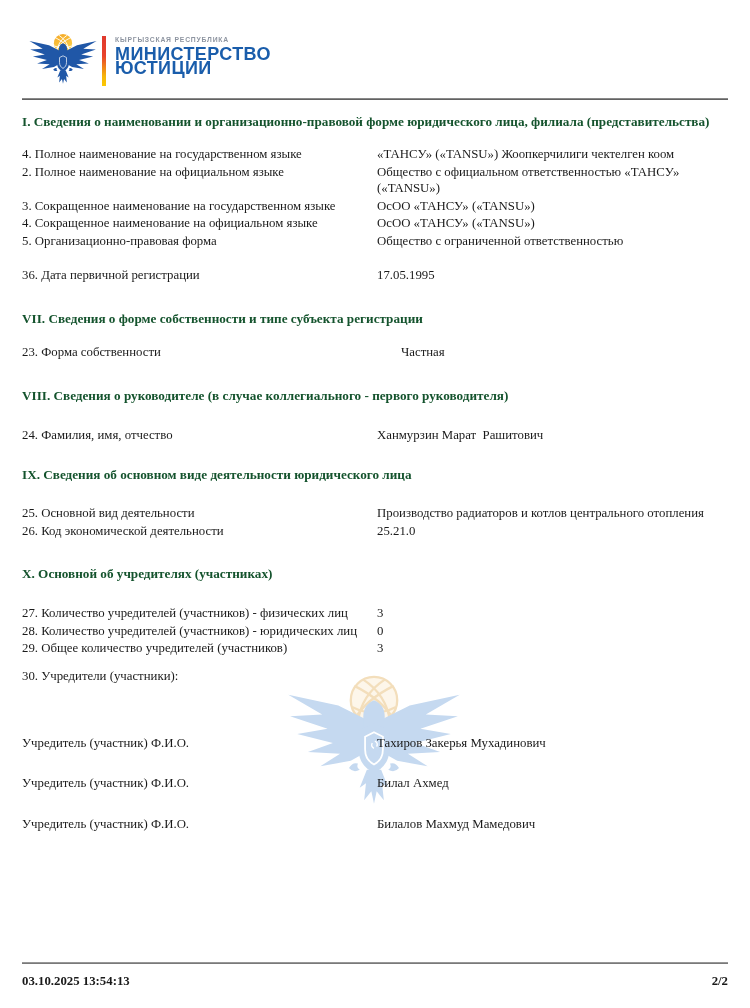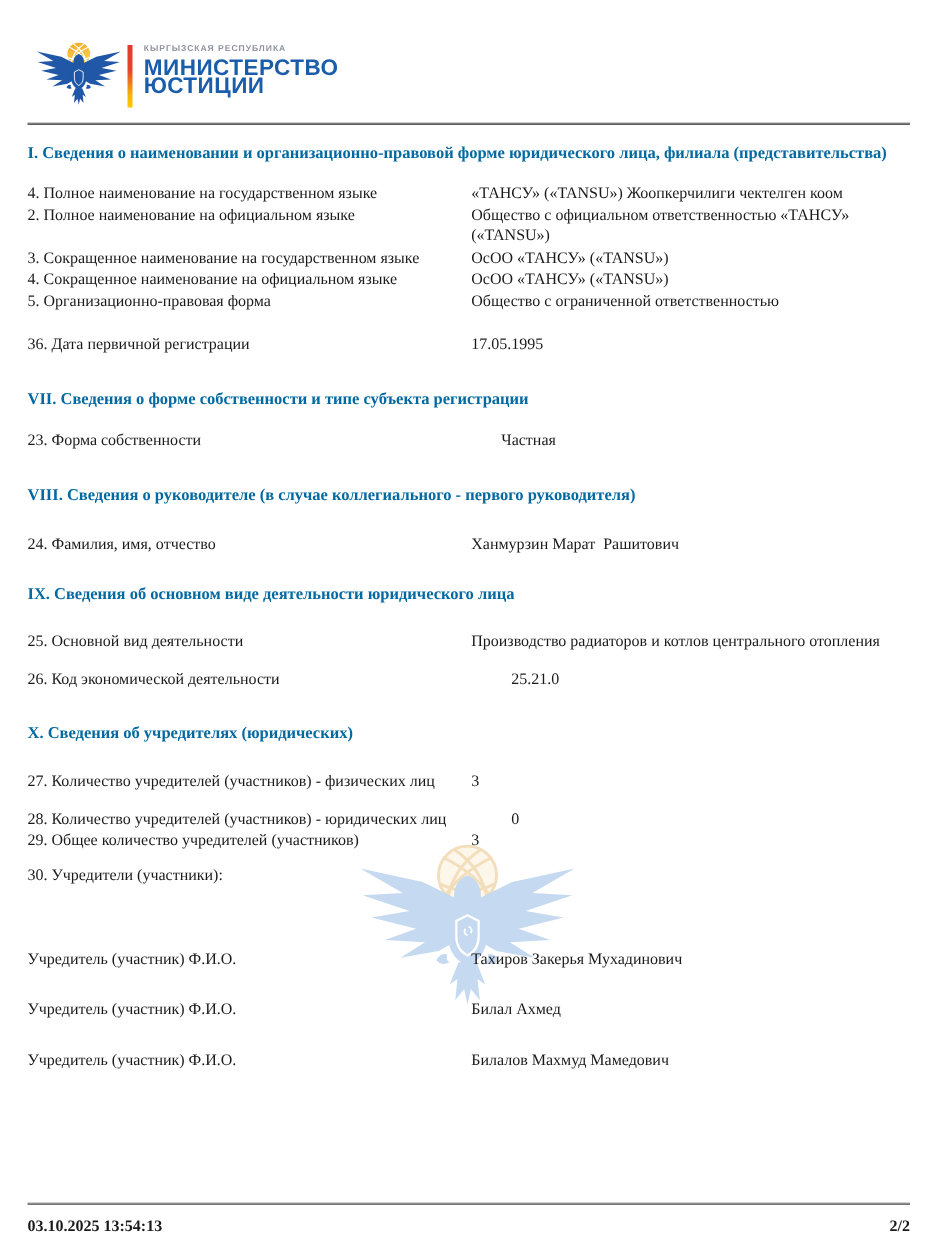--- a/index.html
+++ b/index.html
@@ -23,26 +23,26 @@
   .brand-ministry { font-size:18px; line-height:14px; font-weight:800; letter-spacing:0.4px; color:#1a5dab; }
   .header-rule { position:absolute; left:22px; right:22px; top:98px; height:2px;
     background:linear-gradient(#9c9c9c, #4f4f4f); z-index:2; }
 
   
   .watermark { position:absolute; left:284px; top:668px; z-index:0; }
   .watermark svg { width:180px; height:150px; display:block; }
 
   
   .content { position:absolute; left:22px; right:22px; top:113px; z-index:1; }
-  .sec-heading { font-size:13.2px; line-height:17px; font-weight:bold; color:#0369a1; }
+  .sec-heading { font-size:13.2px; line-height:17px; font-weight:bold; color:#14532d; }
   .row { display:flex; font-size:12.8px; line-height:16.5px; }
   .row .label { width:355px; padding-right:12px; flex:none; }
   .row .value { flex:1; white-space:pre-wrap; }
 
-  .mt1 { margin-top:1px; } .mt2 { margin-top:14px;gap:32px; }
+  .mt1 { margin-top:1px; } .mt2 { margin-top:2px; }
   .mt12 { margin-top:12px; } .mt16 { margin-top:16px; } .mt17 { margin-top:17px;gap:24px; }
   .mt18 { margin-top:18px; } .mt22 { margin-top:22px; } .mt23 { margin-top:23px; }
   .mt24 { margin-top:24px; } .mt25 { margin-top:25px; } .mt26 { margin-top:26px; }
   .mt27 { margin-top:27px; } .mt50 { margin-top:50px; }
 
   
   .footer-rule { position:absolute; left:22px; right:22px; top:962px; height:2px;
     background:linear-gradient(#a5a5a5, #6a6a6a); z-index:2; }
   .footer { position:absolute; left:22px; right:22px; top:974px; z-index:2;
     display:flex; justify-content:space-between; font-size:12.8px;font-weight:bold; }
@@ -163,21 +163,21 @@
     <div class="sec-heading mt22">IX. Сведения об основном виде деятельности юридического лица</div>
     <div class="row mt22">
       <div class="label">25. Основной вид деятельности</div>
       <div class="value">Производство радиаторов и котлов центрального отопления</div>
     </div>
     <div class="row mt2">
       <div class="label">26. Код экономической деятельности</div>
       <div class="value">25.21.0</div>
     </div>
 
-    <div class="sec-heading mt25">X. Сведения об учредителях (юридических)</div>
+    <div class="sec-heading mt25">X. Основной об учредителях (участниках)</div>
     <div class="row mt23">
       <div class="label">27. Количество учредителей (участников) - физических лиц</div>
       <div class="value">3</div>
     </div>
     <div class="row mt2">
       <div class="label">28. Количество учредителей (участников) - юридических лиц</div>
       <div class="value">0</div>
     </div>
     <div class="row">
       <div class="label">29. Общее количество учредителей (участников)</div>

